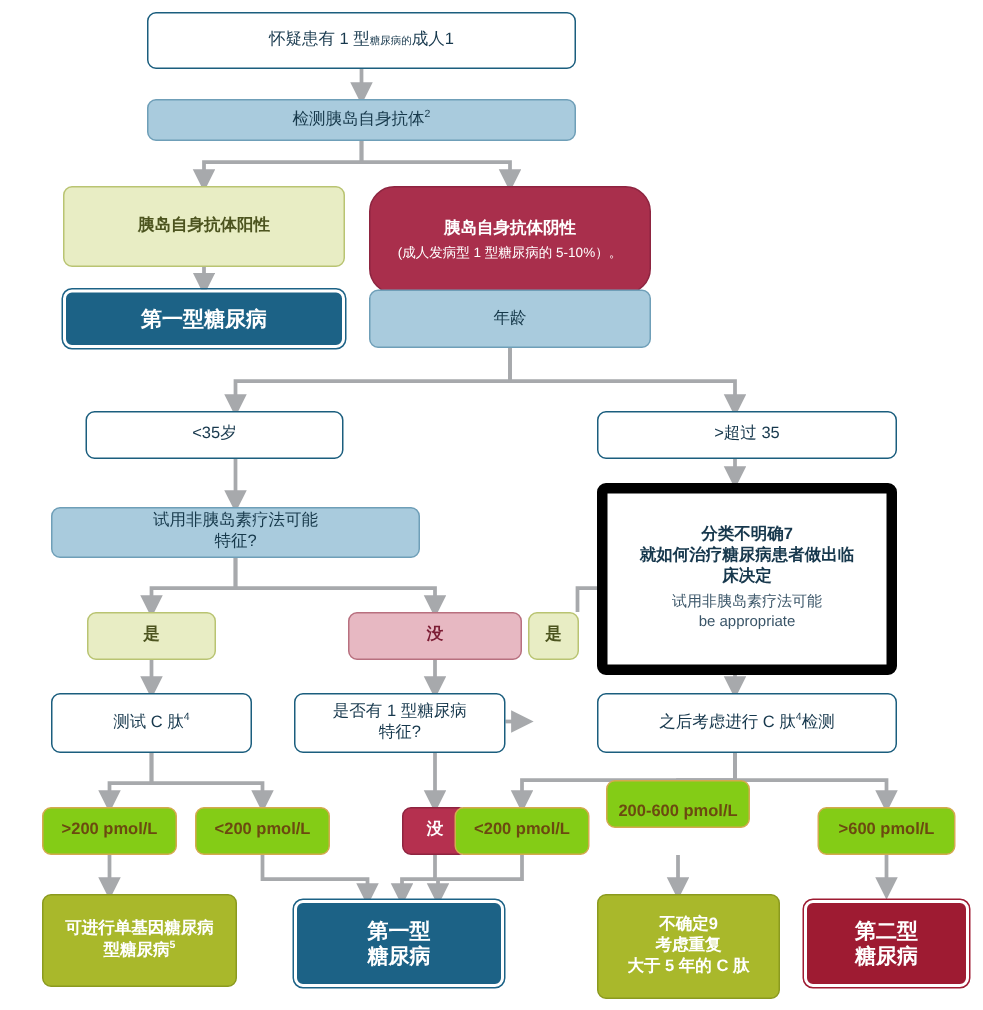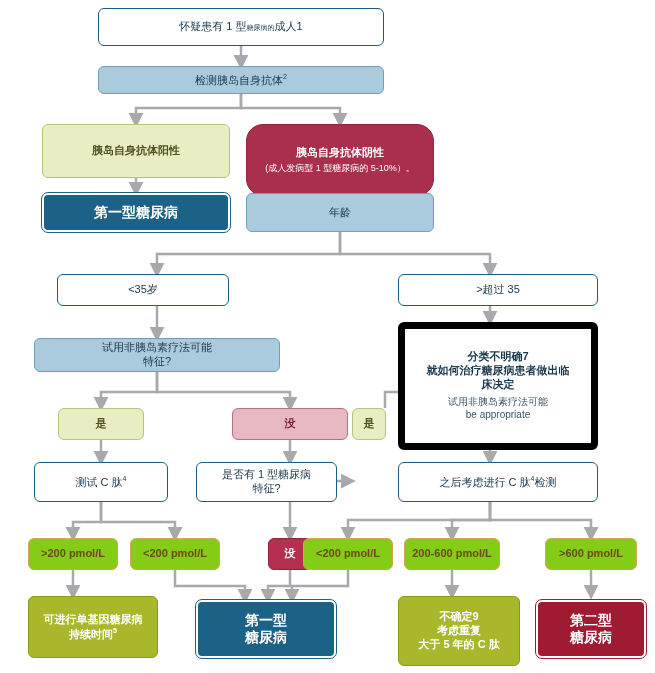--- a/index.html
+++ b/index.html
@@ -301,32 +301,32 @@
   </div>
 
   <div class="node n-pinkDark" style="left:268px; top:538px; width:44px; height:32px;">
     <span class="ln">没</span>
   </div>
 
   <div class="node n-tan" style="left:303px; top:538px; width:90px; height:32px;">
     <span class="ln">&lt;200 pmol/L</span>
   </div>
 
-  <div class="node n-tan" style="left:404px; top:538px; width:96px; height:32px;">
+  <div class="node n-tan" style="left:404px; top:520px; width:96px; height:32px;justify-content:flex-end;">
     <span class="ln">200-600 pmol/L</span>
   </div>
 
   <div class="node n-tan" style="left:545px; top:538px; width:92px; height:32px;">
     <span class="ln">&gt;600 pmol/L</span>
   </div>
 
   <div class="node n-olivebig" style="left:28px; top:596px; width:130px; height:62px;">
     <span class="ln">可进行单基因糖尿病</span>
     <span class="ln">
-      <span>持续时间</span><sup>5</sup>
+      <span>型糖尿病</span><sup>5</sup>
     </span>
   </div>
 
   <div class="node n-darkblue2" style="left:196px; top:600px; width:140px; height:58px;">
     <span class="ln">第一型</span>
     <span class="ln">糖尿病</span>
   </div>
 
   <div class="node n-olivebig" style="left:398px; top:596px; width:122px; height:70px;">
     <span class="ln">不确定9</span>

